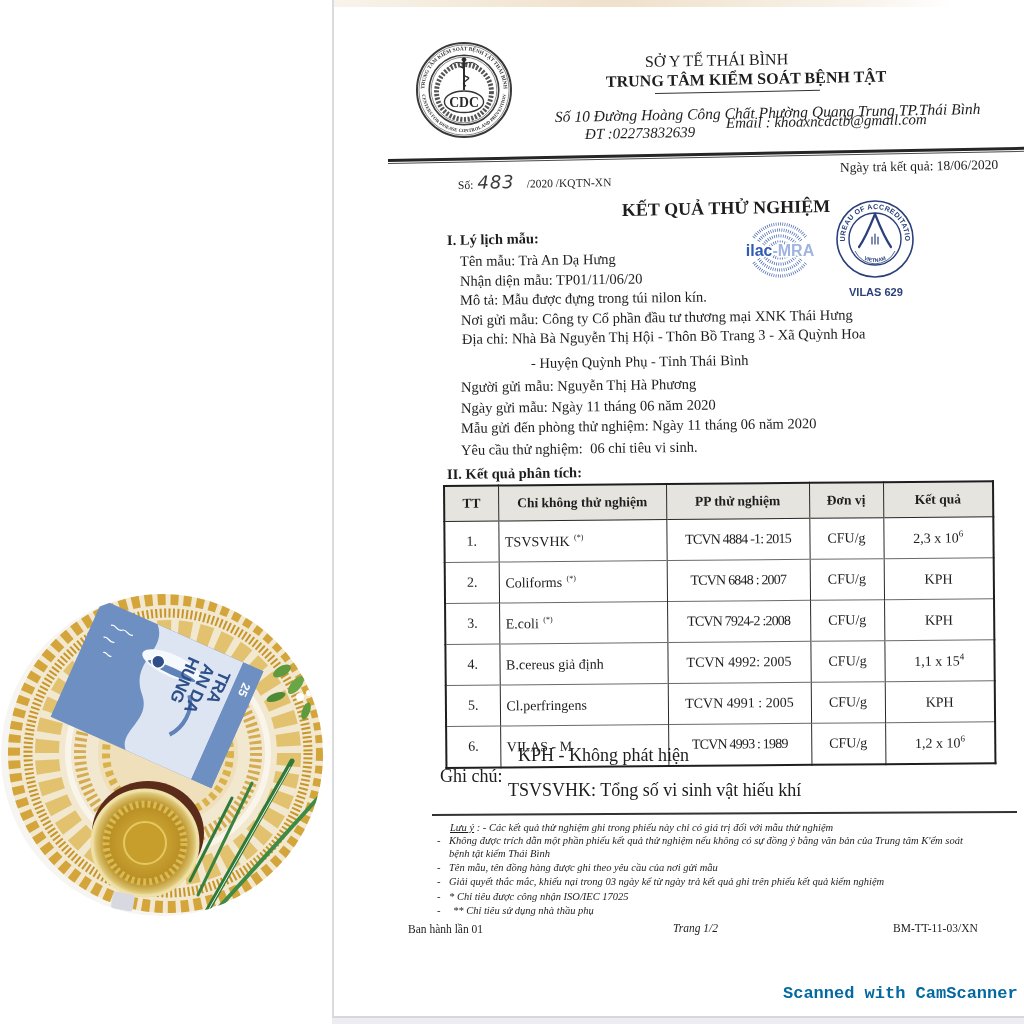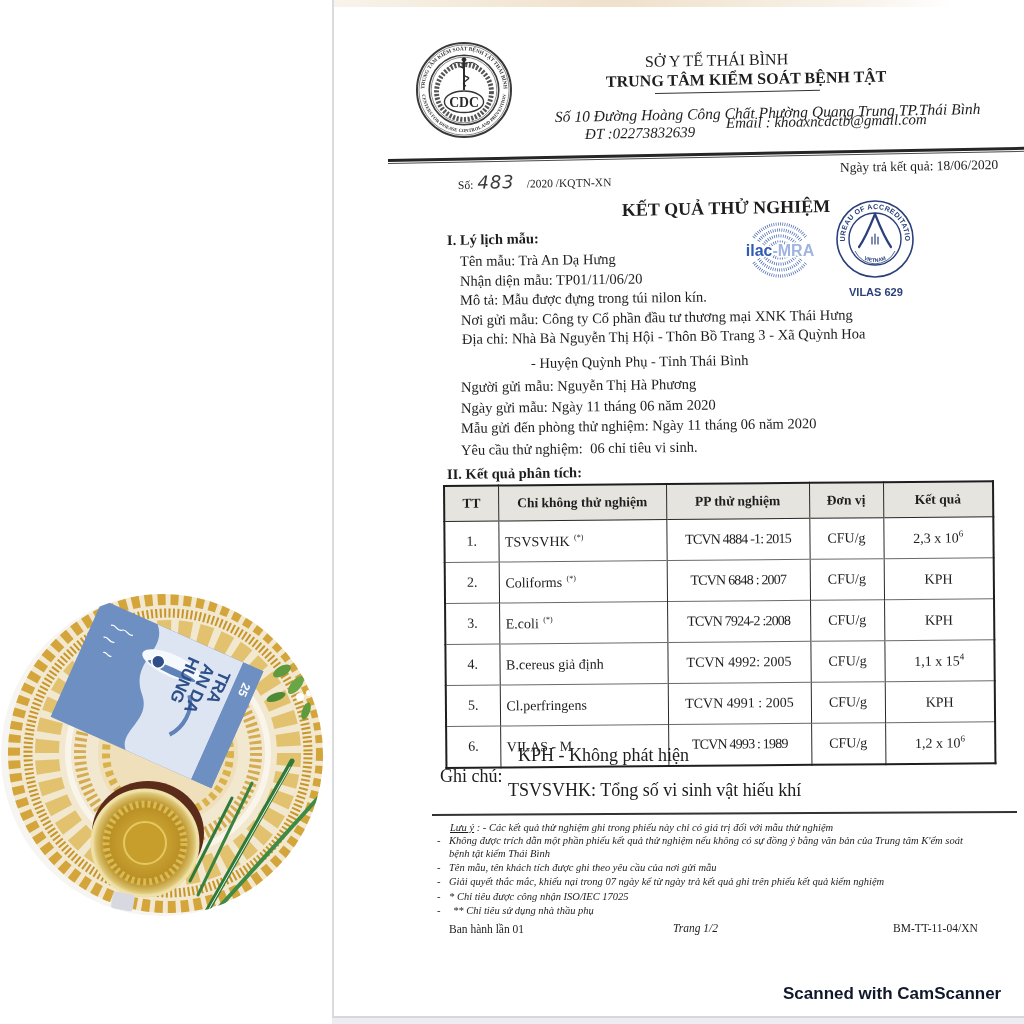--- a/index.html
+++ b/index.html
@@ -26,21 +26,21 @@
 .results td{height:40px;border-left:1.3px solid #2a2a2a;border-top:1px solid #6a6a6a;padding:0;}
 .results td.c{text-align:center;}
 .results td.l{text-align:left;padding-left:6px;}
 .results td.cond{letter-spacing:-0.8px;}
 sup.mk{font-size:8px;vertical-align:6px;margin-left:1px;}
 sup.ex{font-size:9px;vertical-align:6px;}
 .note{font-size:18px;}
 .disc{font-size:10.5px;font-style:italic;}
 .disc .u{text-decoration:underline;text-align:right;}
 .foot{font-size:11.5px;}
-.watermark{position:absolute;left:783px;top:985px;font-family:Liberation Sans, sans-serif;font-weight:bold;font-size:17px;color:#0f172a;white-space:nowrap;line-height:1;}
+.watermark{position:absolute;left:783px;top:985px;font-family:Liberation Mono, monospace;font-weight:bold;font-size:17px;color:#0369a1;white-space:nowrap;line-height:1;}
 </style>
 </head>
 <body>
 
 <svg class="photo" width="324" height="324" viewBox="0 0 324 324">
   <defs>
     <clipPath id="pc">
         <circle cx="162" cy="162" r="161"></circle>
       </clipPath>
     <radialGradient id="teaG" cx="50%" cy="50%" r="50%">
@@ -288,25 +288,25 @@
 <div class="t note" style="left:508px;top:781px;">TSVSVHK: Tổng số vi sinh vật hiếu khí</div>
 
 <div class="hline" style="left:432px;top:814px;width:585px;height:1.5px;background:#333;transform:rotate(-0.3deg);transform-origin:0 50%;"></div>
 
 <div class="t disc" style="left:450px;top:823px;"><span class="u">Lưu ý</span><span> : - Các kết quả thử nghiệm ghi trong phiếu này chỉ có giá trị đối với mẫu thử nghiệm</span></div>
 
 <div class="t disc" style="left:437px;top:836px;">-</div>
 <div class="t disc" style="left:449px;top:836px;">Không được trích dẫn một phần phiếu kết quả thử nghiệm nếu không có sự đồng ý bằng văn bản của Trung tâm K'ểm soát</div>
 <div class="t disc" style="left:449px;top:849px;">bệnh tật kiểm Thái Bình</div>
 <div class="t disc" style="left:437px;top:863px;">-</div>
-<div class="t disc" style="left:449px;top:863px;">Tên mẫu, tên khách tích được ghi theo yêu cầu của nơi gửi mẫu</div>
+<div class="t disc" style="left:449px;top:863px;">Tên mẫu, tên đồng hàng được ghi theo yêu cầu của nơi gửi mẫu</div>
 <div class="t disc" style="left:437px;top:877px;">-</div>
-<div class="t disc" style="left:449px;top:877px;">Giải quyết thắc mắc, khiếu nại trong 07 ngày kể từ ngày trả kết quả ghi trên phiếu kết quả kiểm nghiệm</div>
+<div class="t disc" style="left:449px;top:877px;">Giải quyết thắc mắc, khiếu nại trong 03 ngày kể từ ngày trả kết quả ghi trên phiếu kết quả kiểm nghiệm</div>
 <div class="t disc" style="left:437px;top:892px;">-</div>
 <div class="t disc" style="left:449px;top:892px;">* Chỉ tiêu được công nhận ISO/IEC 17025</div>
 <div class="t disc" style="left:437px;top:906px;">-</div>
 <div class="t disc" style="left:453px;top:906px;">** Chỉ tiêu sử dụng nhà thầu phụ</div>
 
-<div class="t foot" style="left:408px;top:924px;margin-left:41px;">Ban hành lần 01</div>
+<div class="t foot" style="left:408px;top:924px;">Ban hành lần 01</div>
 <div class="t foot it" style="left:673px;top:923px;">Trang 1/2</div>
-<div class="t foot" style="left:893px;top:923px;">BM-TT-11-04/XN</div>
+<div class="t foot" style="left:893px;top:923px;">BM-TT-11-03/XN</div>
 
 <div class="watermark">Scanned with CamScanner</div>
 
 </body></html>

